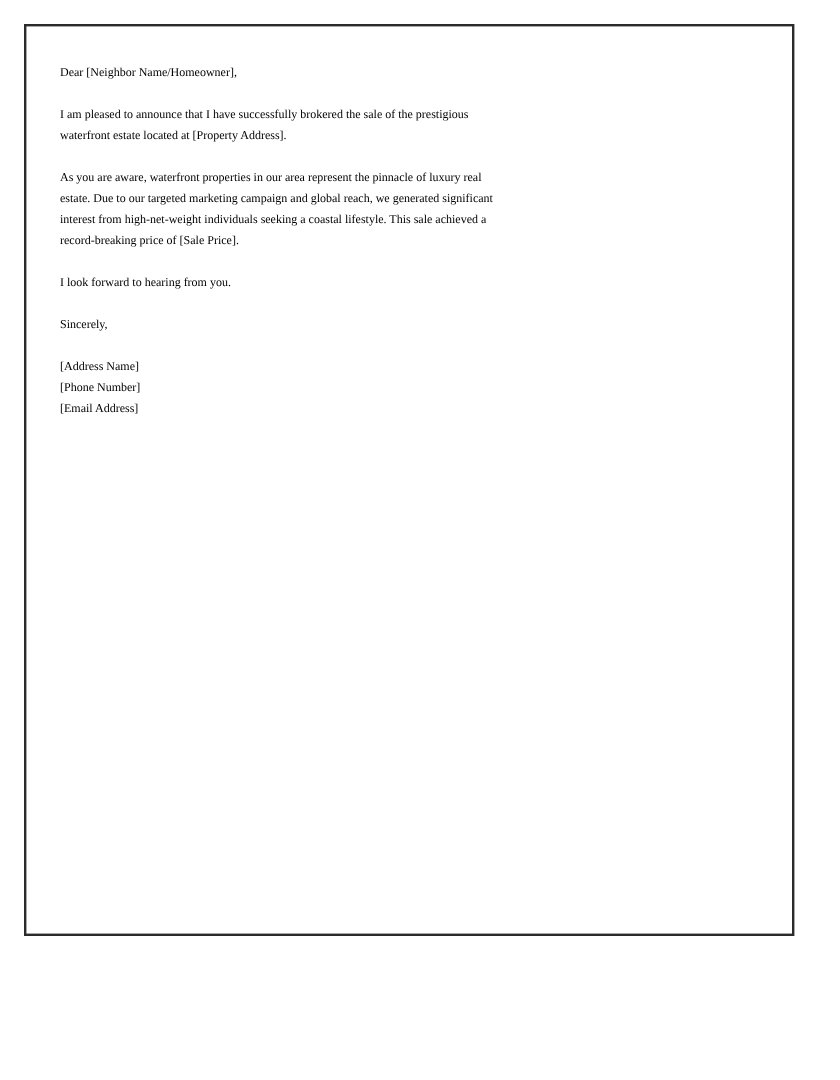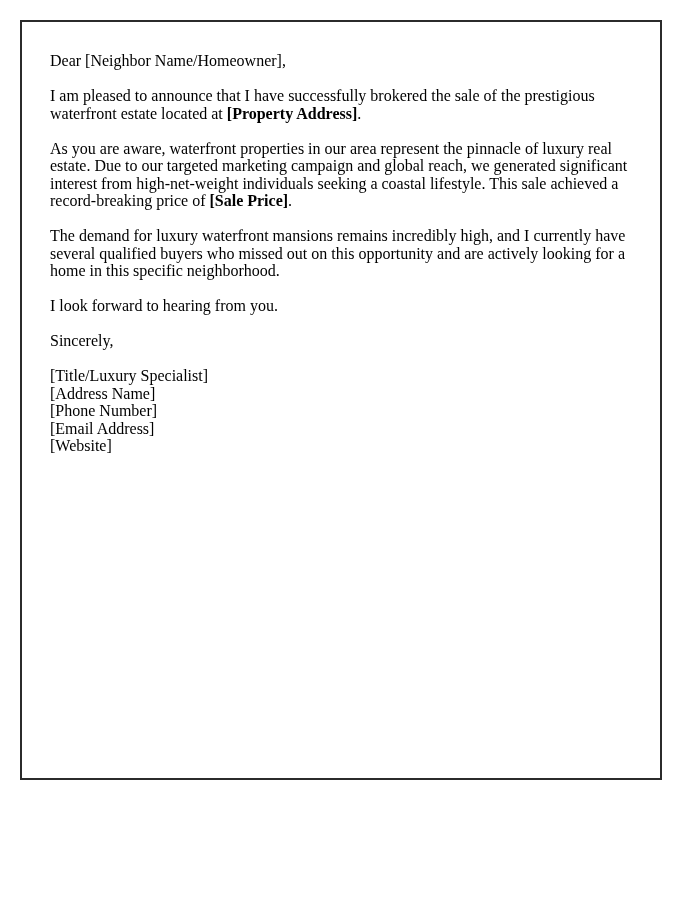--- a/index.html
+++ b/index.html
@@ -20,29 +20,29 @@
     top: 20px;
     width: 642px;
     height: 760px;
     box-sizing: border-box;
     border: 2px solid #2b2b2b;
     background: #ffffff;
     padding: 30px 28px 20px 28px;
     overflow: hidden;
   }
   .letter-body {
-    font-size: 16px;
+    font-size: 10px;
     line-height: 17.5px;
   }
   .para {
     margin: 0 0 17.5px 0;
     white-space: pre-line;
   }
   .bold-seg {
-    font-weight: bold;
+    font-weight: normal;
   }
   .signature-block {
     margin: 0;
   }
   .signature-line {
     white-space: pre;
   }
 </style>
 </head>
 <body>
@@ -53,31 +53,26 @@
     <p class="para">Dear [Neighbor Name/Homeowner],</p>
 
     <p class="para"><span>I am pleased to announce that I have successfully brokered the sale of the prestigious
 waterfront estate located at </span><span class="bold-seg">[Property Address]</span><span>.</span></p>
 
     <p class="para"><span>As you are aware, waterfront properties in our area represent the pinnacle of luxury real
 estate. Due to our targeted marketing campaign and global reach, we generated significant
 interest from high-net-weight individuals seeking a coastal lifestyle. This sale achieved a
 record-breaking price of </span><span class="bold-seg">[Sale Price]</span><span>.</span></p>
 
-    <p class="para">The demand for luxury waterfront mansions remains incredibly high, and I currently have
-several qualified buyers who missed out on this opportunity and are actively looking for a
-home in this specific neighborhood.</p>
 
 
     <p class="para">I look forward to hearing from you.</p>
 
     <p class="para">Sincerely,</p>
 
     <div class="signature-block">
-      <div class="signature-line">[Title/Luxury Specialist]</div>
       <div class="signature-line">[Address Name]</div>
       <div class="signature-line">[Phone Number]</div>
       <div class="signature-line">[Email Address]</div>
-      <div class="signature-line">[Website]</div>
     </div>
 
   </div>
 </div>
 
 </body></html>

